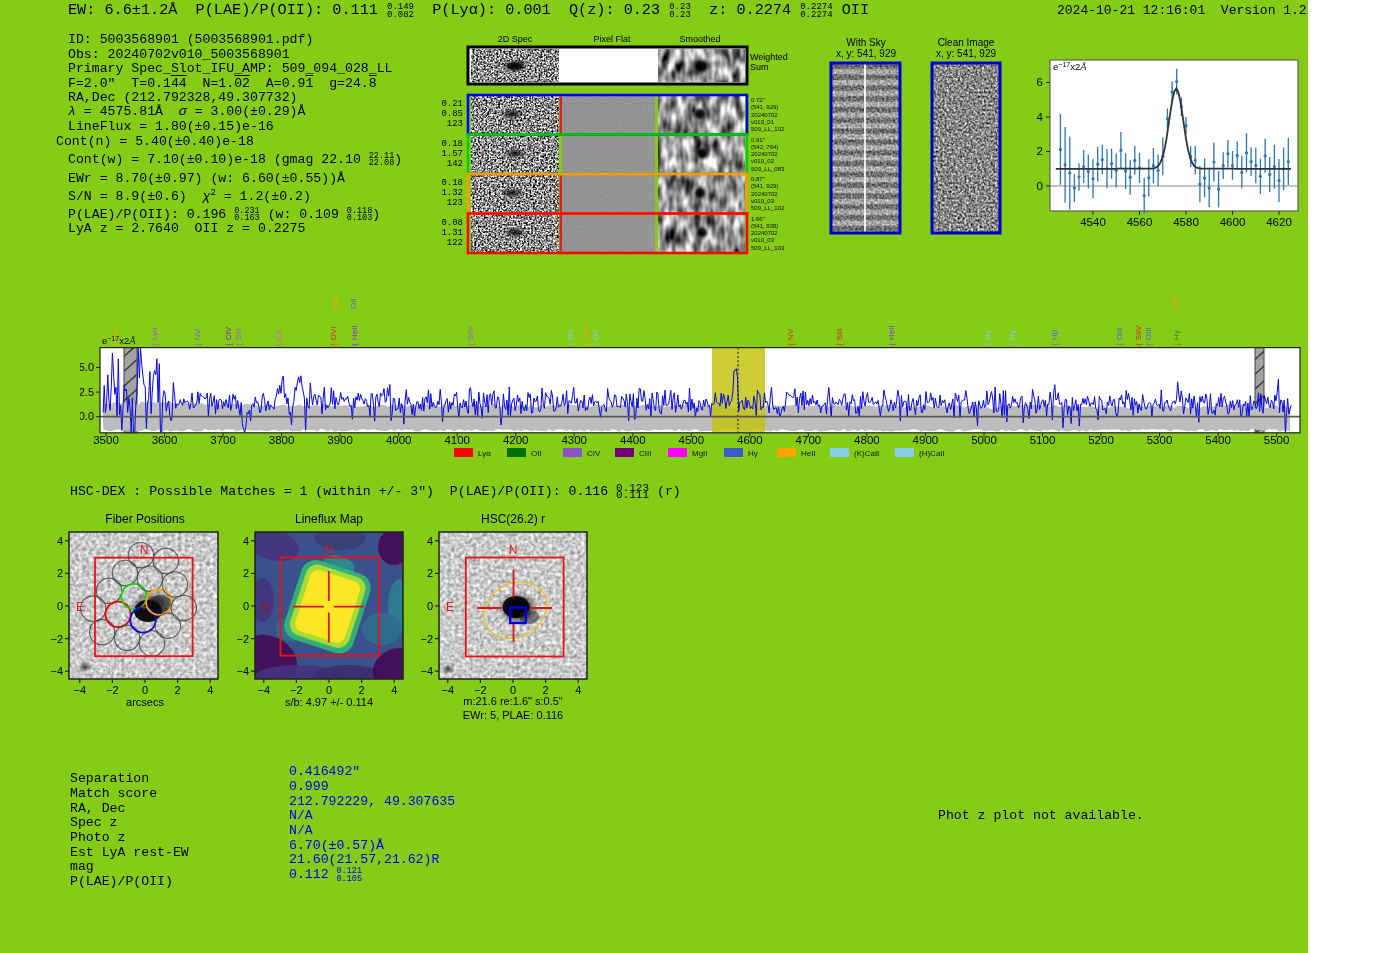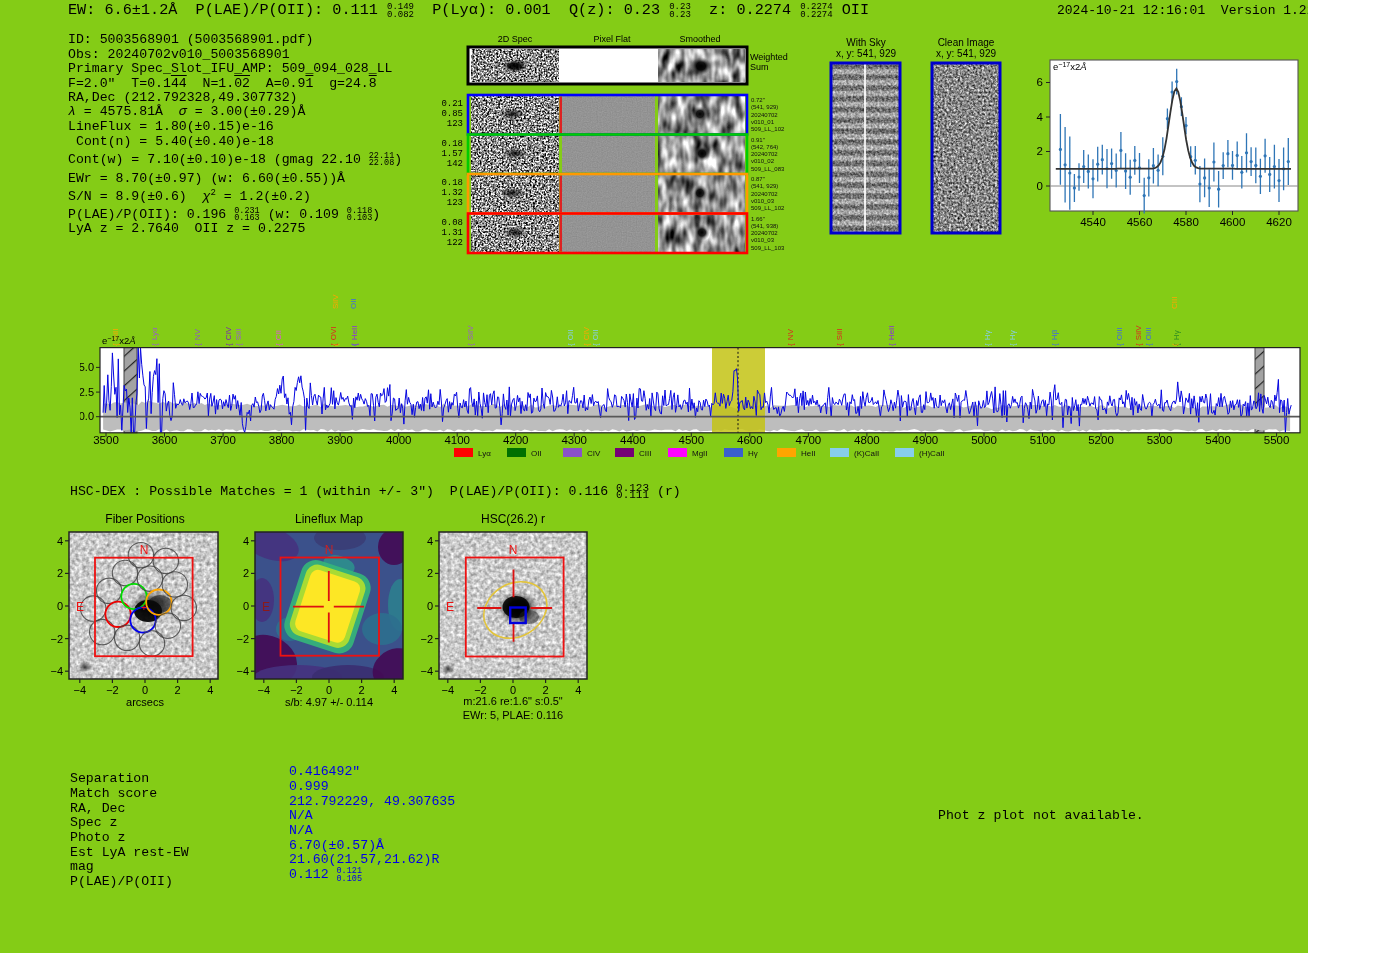--- a/index.html
+++ b/index.html
@@ -13,21 +13,21 @@
 <div class="page">
 <div class="abs mono" style="left:68px;top:1px;font-size:15.2px;">EW: 6.6±1.2Å  P(LAE)/P(OII): 0.111 <span style="display:inline-block;vertical-align:-0.3em;font-size:9px;line-height:8px;text-align:left;">0.149<br>0.082</span>  P(Lyα): 0.001  Q(z): 0.23 <span style="display:inline-block;vertical-align:-0.3em;font-size:9px;line-height:8px;text-align:left;">0.23<br>0.23</span>  z: 0.2274 <span style="display:inline-block;vertical-align:-0.3em;font-size:9px;line-height:8px;text-align:left;">0.2274<br>0.2274</span> OII</div>
 <div class="abs mono" style="left:1057px;top:3px;font-size:13px;">2024-10-21 12:16:01  Version 1.22.2</div>
 <div class="abs mono" style="left:68px;top:32px;font-size:13.2px;">ID: 5003568901 (5003568901.pdf)</div>
 <div class="abs mono" style="left:68px;top:46.5px;font-size:13.2px;">Obs: 20240702v010_5003568901</div>
 <div class="abs mono" style="left:68px;top:61px;font-size:13.2px;">Primary Spec_Slot_IFU_AMP: 509_094_028_LL</div>
 <div class="abs mono" style="left:68px;top:75.5px;font-size:13.2px;">F=2.0"  T=0.1<span style="text-decoration:overline;">44</span>  N=1.<span style="text-decoration:overline;">02</span>  A=0.9<span style="text-decoration:overline;">1</span>  g=24.<span style="text-decoration:overline;">8</span></div>
 <div class="abs mono" style="left:68px;top:89.5px;font-size:13.2px;">RA,Dec (212.792328,49.307732)</div>
 <div class="abs mono" style="left:68px;top:104px;font-size:13.2px;"><i>λ</i> = 4575.81Å  <i>σ</i> = 3.00(±0.29)Å</div>
 <div class="abs mono" style="left:68px;top:118.5px;font-size:13.2px;">LineFlux = 1.80(±0.15)e-16</div>
-<div class="abs mono" style="left:76px;top:133.5px;font-size:13.2px;">Cont(n) = 5.40(±0.40)e-18</div>
+<div class="abs mono" style="left:56px;top:133.5px;font-size:13.2px;">Cont(n) = 5.40(±0.40)e-18</div>
 <div class="abs mono" style="left:68px;top:151.5px;font-size:13.2px;">Cont(w) = 7.10(±0.10)e-18 (gmag 22.10 <span style="display:inline-block;vertical-align:-0.3em;font-size:8.5px;line-height:7.5px;text-align:left;">22.11<br>22.08</span>)</div>
 <div class="abs mono" style="left:68px;top:170.5px;font-size:13.2px;">EWr = 8.70(±0.97) (w: 6.60(±0.55))Å</div>
 <div class="abs mono" style="left:68px;top:188px;font-size:13.2px;">S/N = 8.9(±0.6)  <i>χ</i><sup style="font-size:9px">2</sup> = 1.2(±0.2)</div>
 <div class="abs mono" style="left:68px;top:206.5px;font-size:13.2px;">P(LAE)/P(OII): 0.196 <span style="display:inline-block;vertical-align:-0.3em;font-size:8.5px;line-height:7.5px;text-align:left;">0.231<br>0.163</span> (w: 0.109 <span style="display:inline-block;vertical-align:-0.3em;font-size:8.5px;line-height:7.5px;text-align:left;">0.118<br>0.103</span>)</div>
 <div class="abs mono" style="left:68px;top:221px;font-size:13.2px;">LyA z = 2.7640  OII z = 0.2275</div>
 <svg width="0" height="0" style="position:absolute">
 <defs>
 <filter id="fnfine" x="0" y="0" width="100%" height="100%" color-interpolation-filters="sRGB">
  <feTurbulence type="fractalNoise" baseFrequency="0.55" numOctaves="2" seed="7" stitchTiles="stitch"></feTurbulence>
  <feColorMatrix type="saturate" values="0"></feColorMatrix>

